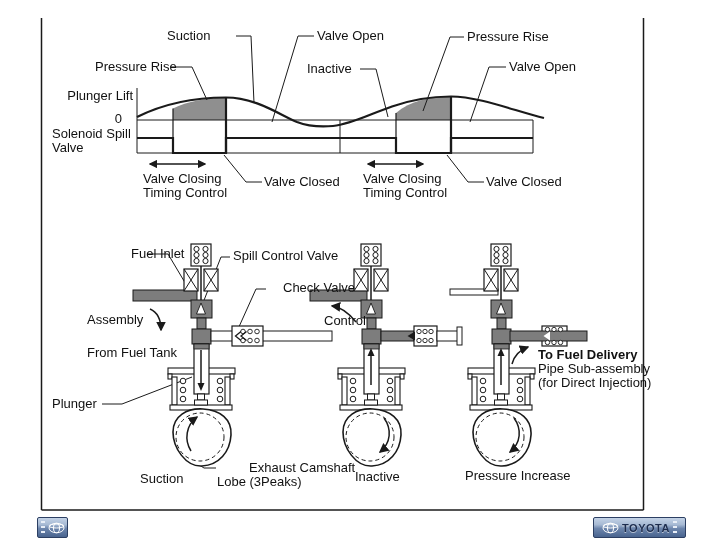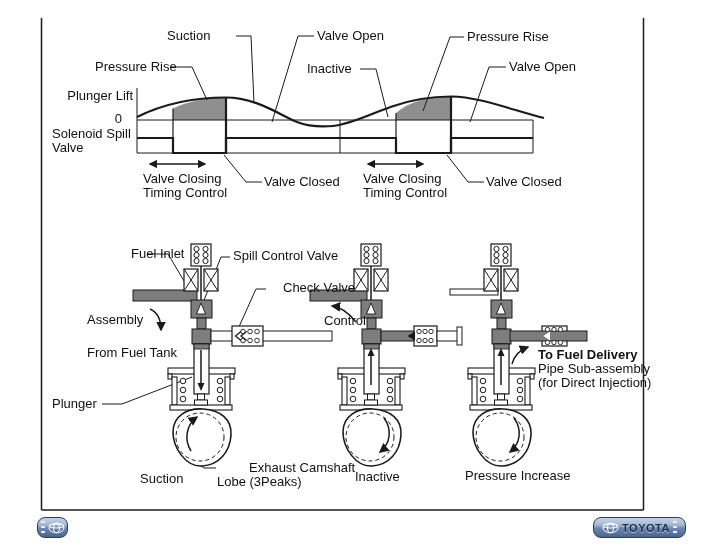--- a/index.html
+++ b/index.html
@@ -7,21 +7,21 @@
     --ink:#1a1a1a; --shade:#8f8f8f; --pipe:#7d7d7d; --btn-top:#a7bad4; --btn-bot:#49648f; --btn-border:#2c3f63;}
   svg{position:absolute;left:0;top:0;}
   .lbl{position:absolute;font-size:13px;line-height:13px;white-space:nowrap;}
   .r{text-align:right;}
   .ink{stroke:var(--ink);}
   .nf{fill:none;}
   .wf{fill:#ffffff;}
   .gf{fill:var(--pipe);}
   .sh{fill:var(--shade);}
   .kf{fill:var(--ink);}
-  .btn{position:absolute;height:21px;border:1px solid var(--btn-border);border-radius:8px;
+  .btn{position:absolute;height:21px;border:1px solid var(--btn-border);border-radius:2px;
        background:linear-gradient(to bottom,#c3d2e6 0%,var(--btn-top) 35%,#6d86ad 55%,var(--btn-bot) 100%);
        display:flex;align-items:center;justify-content:center;gap:3px;box-sizing:border-box;cursor:pointer;}
   .btn .txt{font-size:11px;font-weight:bold;color:#1c2c4e;text-shadow:0 1px 0 rgba(255,255,255,.55);letter-spacing:.5px;}
   .dots{width:4px;height:14px;background:repeating-linear-gradient(to bottom,#e8eef7 0 2px,transparent 2px 5px);}
 </style>
 </head>
 <body>
 
 <div id="stage" style="--shade: #8f8f8f; --pipe: #7d7d7d; --ink: #1a1a1a; --btn-top: #a7bad4; --btn-bot: #49648f; --btn-border: #2c3f63;">
 

